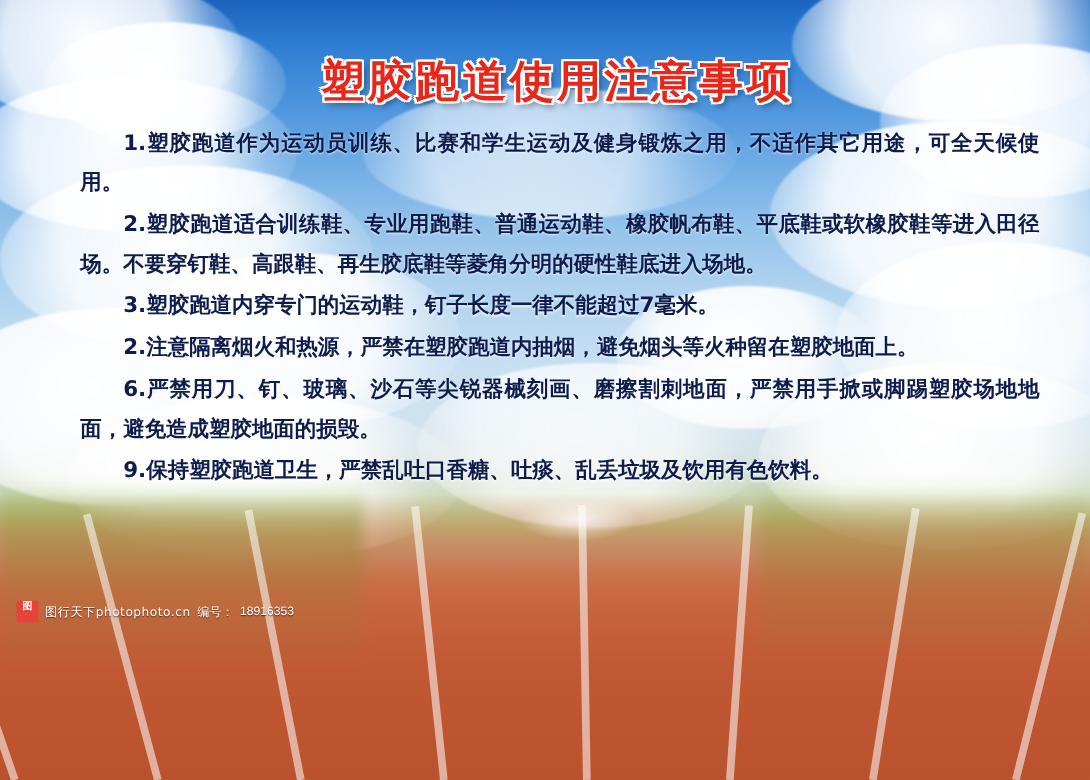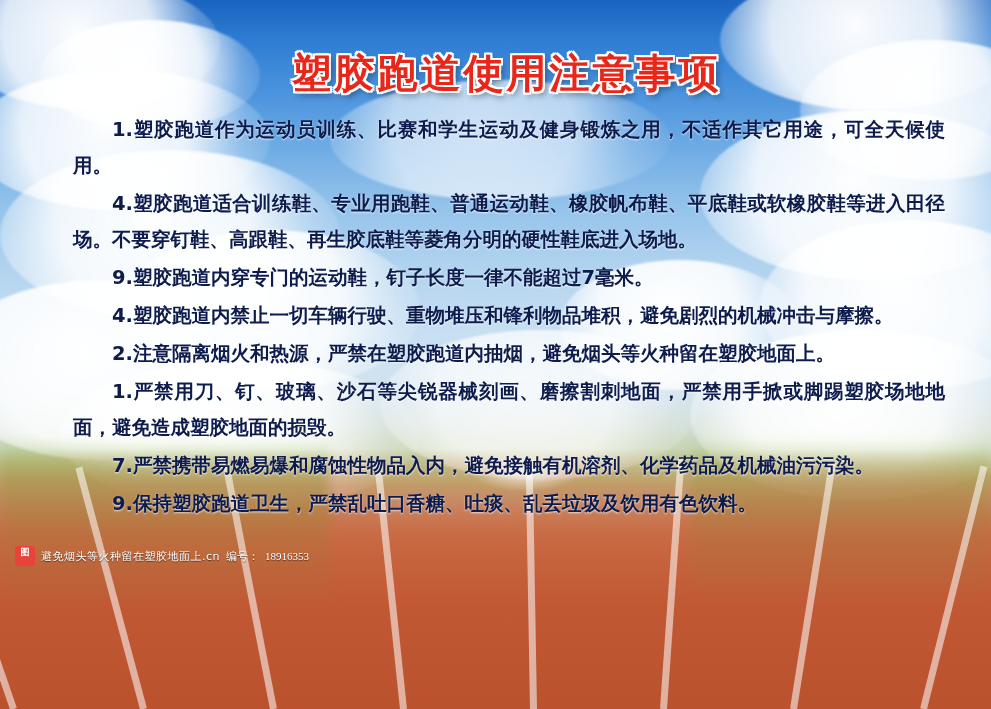--- a/index.html
+++ b/index.html
@@ -167,21 +167,21 @@
     font-family: "DejaVu Sans", sans-serif;
   }
   .wm-text {
     font-family: "DejaVu Sans", "Liberation Sans", sans-serif;
     font-size: 11px;
     color: #ffffff;
     text-shadow: 0 1px 1px rgba(0,0,0,0.6);
     letter-spacing: 0.5px;
   }
   .wm-id {
-    font-family: Liberation Serif, serif;
+    font-family: Liberation Sans, sans-serif;
     font-size: 11px;
     color: #ffffff;
     text-shadow: 0 1px 1px rgba(0,0,0,0.6);
   }
 </style>
 </head>
 <body>
 
 <div id="poster">
 
@@ -221,30 +221,28 @@
     <div class="lane" style="left:920px; width:7px; height:250px; transform: rotate(14deg);"></div>
   </div>
   <div class="vanish"></div>
 
   <div class="content">
 
     <div class="title">塑胶跑道使用注意事项</div>
 
     <div class="body-text">
       <p class="para">1.塑胶跑道作为运动员训练、比赛和学生运动及健身锻炼之用，不适作其它用途，可全天候使用。</p>
-      <p class="para">4.塑胶跑道适合训练鞋、专业用跑鞋、普通运动鞋、橡胶帆布鞋、平底鞋或软橡胶鞋等进入田径场。不要穿钉鞋、高跟鞋、再生胶底鞋等菱角分明的硬性鞋底进入场地。</p>
-      <p class="para">9.塑胶跑道内穿专门的运动鞋，钉子长度一律不能超过7毫米。</p>
-      <p class="para">4.塑胶跑道内禁止一切车辆行驶、重物堆压和锋利物品堆积，避免剧烈的机械冲击与摩擦。</p>
+      <p class="para">2.塑胶跑道适合训练鞋、专业用跑鞋、普通运动鞋、橡胶帆布鞋、平底鞋或软橡胶鞋等进入田径场。不要穿钉鞋、高跟鞋、再生胶底鞋等菱角分明的硬性鞋底进入场地。</p>
+      <p class="para">3.塑胶跑道内穿专门的运动鞋，钉子长度一律不能超过7毫米。</p>
       <p class="para">2.注意隔离烟火和热源，严禁在塑胶跑道内抽烟，避免烟头等火种留在塑胶地面上。</p>
-      <p class="para">1.严禁用刀、钉、玻璃、沙石等尖锐器械刻画、磨擦割刺地面，严禁用手掀或脚踢塑胶场地地面，避免造成塑胶地面的损毁。</p>
-      <p class="para">7.严禁携带易燃易爆和腐蚀性物品入内，避免接触有机溶剂、化学药品及机械油污污染。</p>
+      <p class="para">6.严禁用刀、钉、玻璃、沙石等尖锐器械刻画、磨擦割刺地面，严禁用手掀或脚踢塑胶场地地面，避免造成塑胶地面的损毁。</p>
       <p class="para">9.保持塑胶跑道卫生，严禁乱吐口香糖、吐痰、乱丢垃圾及饮用有色饮料。</p>
     </div>
 
     <div class="watermark">
       <div class="wm-logo">图</div>
-      <div class="wm-text">避免烟头等火种留在塑胶地面上.cn</div>
+      <div class="wm-text">图行天下photophoto.cn</div>
       <div class="wm-id">编号：</div>
       <div class="wm-id">18916353</div>
     </div>
 
   </div>
 </div>
 
 </body></html>

